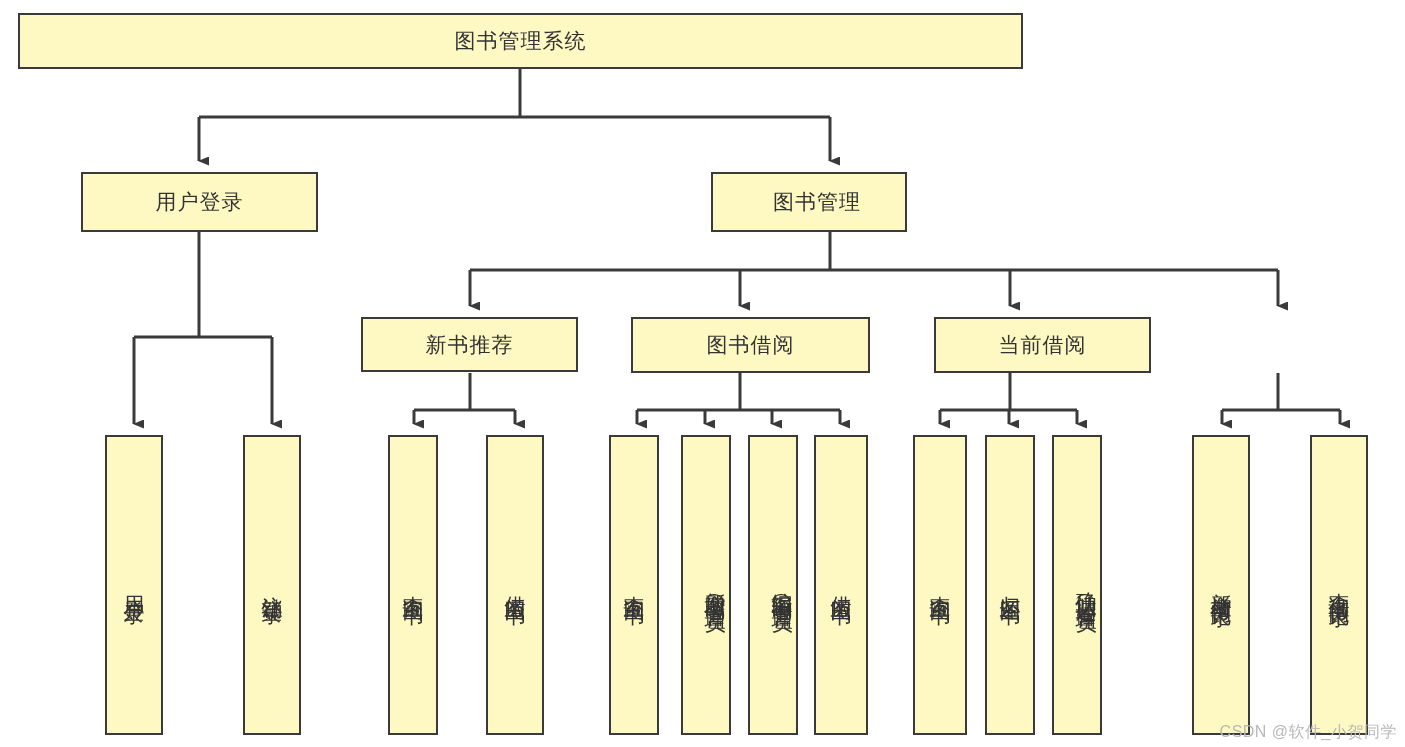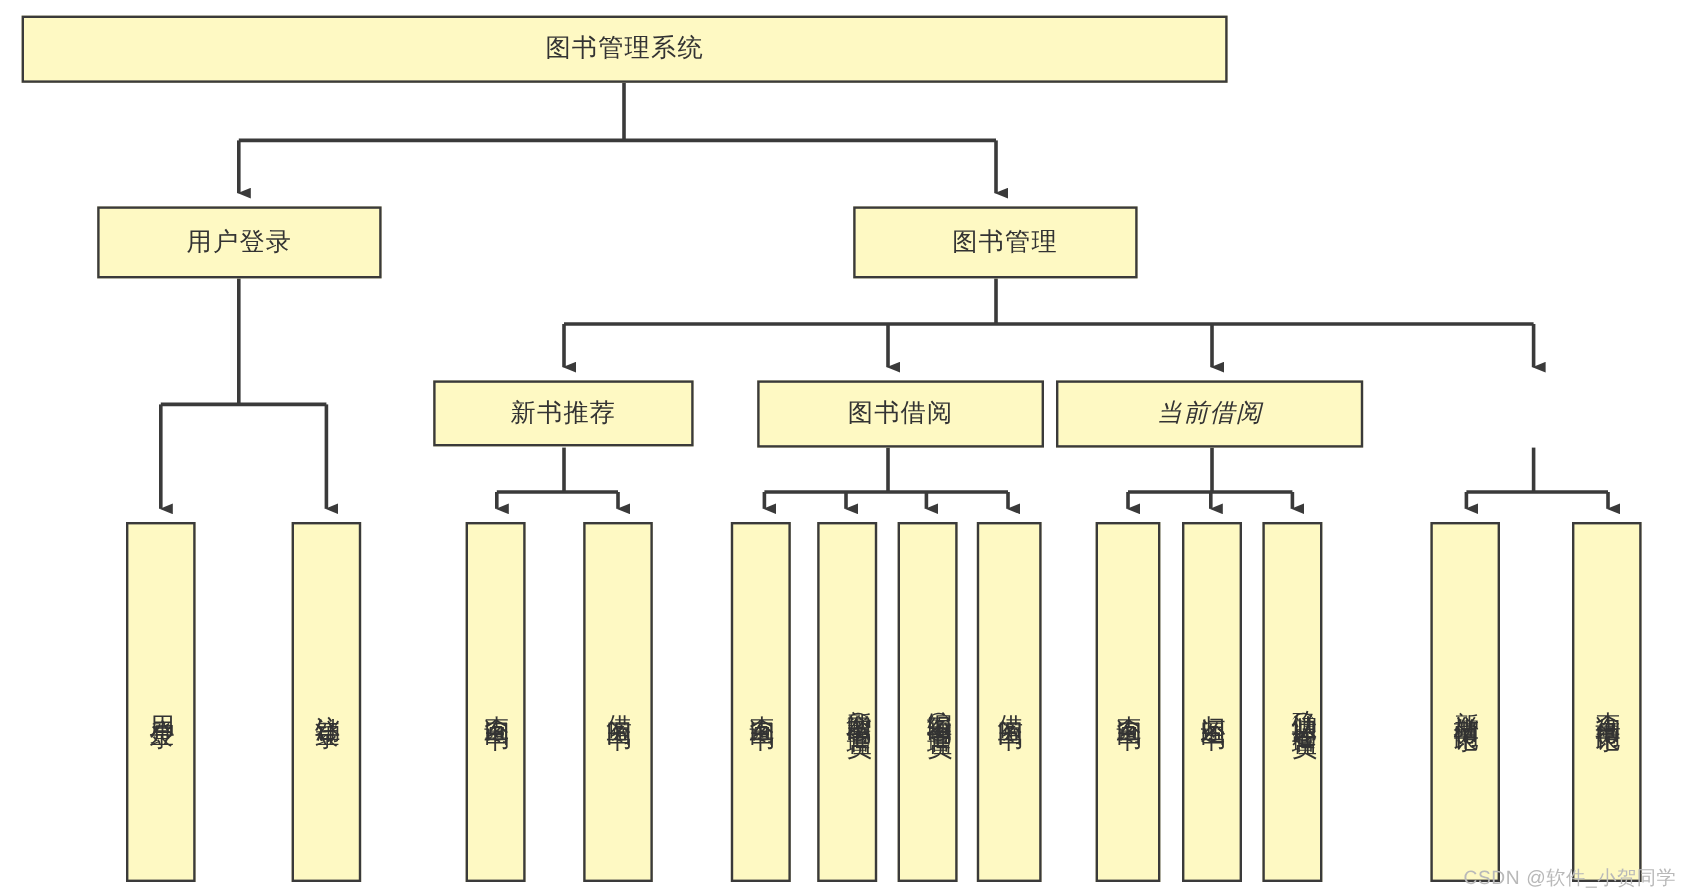--- a/index.html
+++ b/index.html
@@ -118,31 +118,31 @@
       </g>
   </svg>
 
   <div class="node horiz" id="n-root" style="left: 18px; top: 13px; width: 1005px; height: 56px;">
     <span class="node-label">图书管理系统</span>
   </div>
 
   <div class="node horiz" id="n-l1-0" style="left: 81px; top: 172px; width: 237px; height: 60px;">
     <span class="node-label">用户登录</span>
   </div>
-  <div class="node horiz" id="n-l1-1" style="left: 711px; top: 172px; width: 237px; height: 60px; padding-left: 16px;">
+  <div class="node horiz" id="n-l1-1" style="left: 711px; top: 172px; width: 196px; height: 60px; padding-left: 16px;">
     <span class="node-label">图书管理</span>
   </div>
 
   <div class="node horiz" id="n-l2-0" style="left: 361px; top: 317px; width: 217px; height: 55px;">
     <span class="node-label">新书推荐</span>
   </div>
   <div class="node horiz" id="n-l2-1" style="left: 631px; top: 317px; width: 239px; height: 56px;">
     <span class="node-label">图书借阅</span>
   </div>
-  <div class="node horiz" id="n-l2-2" style="left: 880px; top: 317px; width: 256px; height: 56px; font-style: italic;">
+  <div class="node horiz" id="n-l2-2" style="left: 934px; top: 317px; width: 217px; height: 56px;">
     <span class="node-label">当前借阅</span>
   </div>
 
   <div class="node vert mid" id="n-lf-0" style="left: 105px; top: 435px; width: 58px; height: 300px;">
     <span class="node-label">用户登录</span>
   </div>
   <div class="node vert mid" id="n-lf-1" style="left: 243px; top: 435px; width: 58px; height: 300px;">
     <span class="node-label">注销登录</span>
   </div>
   <div class="node vert mid" id="n-lf-2" style="left: 388px; top: 435px; width: 50px; height: 300px;">

